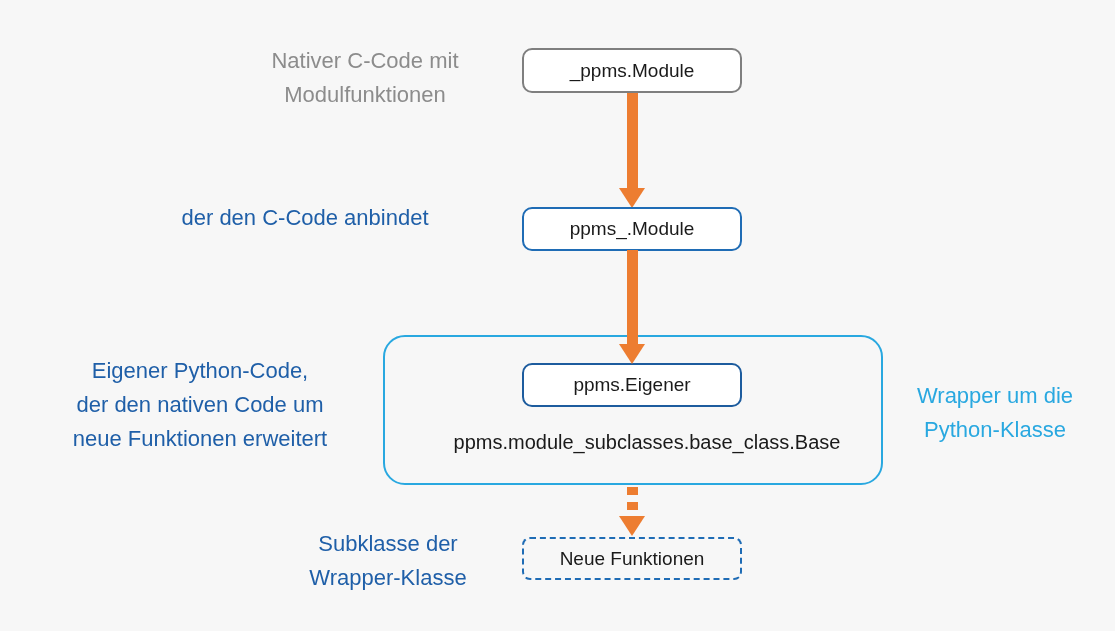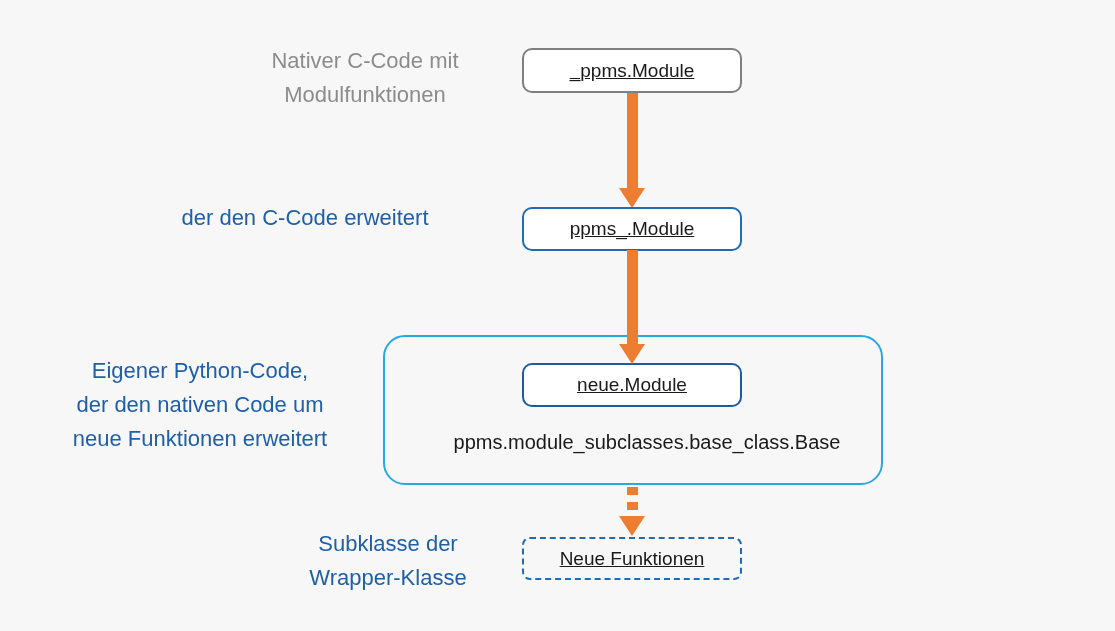--- a/index.html
+++ b/index.html
@@ -7,21 +7,21 @@
     --dark-blue:#1F5FA8; --mid-blue:#1F6CB5; --navy-blue:#1D5C9E; --cyan:#29A8E0; --text-black:#1A1A1A;
   }
   *{margin:0;padding:0;box-sizing:border-box;}
   html,body{background:var(--background);}
   body{font-family:"Liberation Sans","DejaVu Sans",sans-serif;}
   .stage{position:relative;width:1115px;height:631px;background:var(--background);overflow:hidden;}
 
   .node{
     position:absolute;left:522px;width:220px;background:#FFFFFF;
     display:flex;align-items:center;justify-content:center;
-    font-size:19px;color:var(--text-black);border-radius:10px;text-decoration:underline;
+    font-size:19px;color:var(--text-black);border-radius:10px;
   }
   .node-native{top:48px;height:45px;border:2px solid var(--gray-border);}
   .node-generated{top:207px;height:44px;border:2px solid var(--mid-blue);}
   .node-wrapper-module{top:363px;height:44px;border:2px solid var(--navy-blue);}
   .node-subclass{top:537px;height:43px;border:2px dashed var(--mid-blue);border-radius:8px;background:transparent;}
 
   .wrapper-box{
     position:absolute;left:383px;top:335px;width:500px;height:150px;
     border:2px solid var(--cyan);border-radius:22px;background:transparent;
   }
@@ -57,29 +57,33 @@
 <body>
 
 <div class="stage">
 
   <div class="annotation ann-native">
     <div>Nativer C-Code mit</div>
     <div>Modulfunktionen</div>
   </div>
 
   <div class="annotation ann-generated">
-    <div>der den C-Code erweitert</div>
+    <div>der den C-Code anbindet</div>
   </div>
 
   <div class="annotation ann-own">
     <div>Eigener Python-Code,</div>
     <div>der den nativen Code um</div>
     <div>neue Funktionen erweitert</div>
   </div>
 
+  <div class="annotation ann-wrapper">
+    <div>Wrapper um die</div>
+    <div>Python-Klasse</div>
+  </div>
 
   <div class="annotation ann-subclass">
     <div>Subklasse der</div>
     <div>Wrapper-Klasse</div>
   </div>
 
   <div class="wrapper-box"></div>
   <div class="wrapper-path">ppms.module_subclasses.base_class.Base</div>
 
   <div class="arrow-shaft shaft-1"></div>
@@ -93,20 +97,20 @@
 
   <div class="node node-native">
     <span>_ppms.Module</span>
   </div>
 
   <div class="node node-generated">
     <span>ppms_.Module</span>
   </div>
 
   <div class="node node-wrapper-module">
-    <span>neue.Module</span>
+    <span>ppms.Eigener</span>
   </div>
 
   <div class="node node-subclass">
     <span>Neue Funktionen</span>
   </div>
 
 </div>
 
 </body></html>

